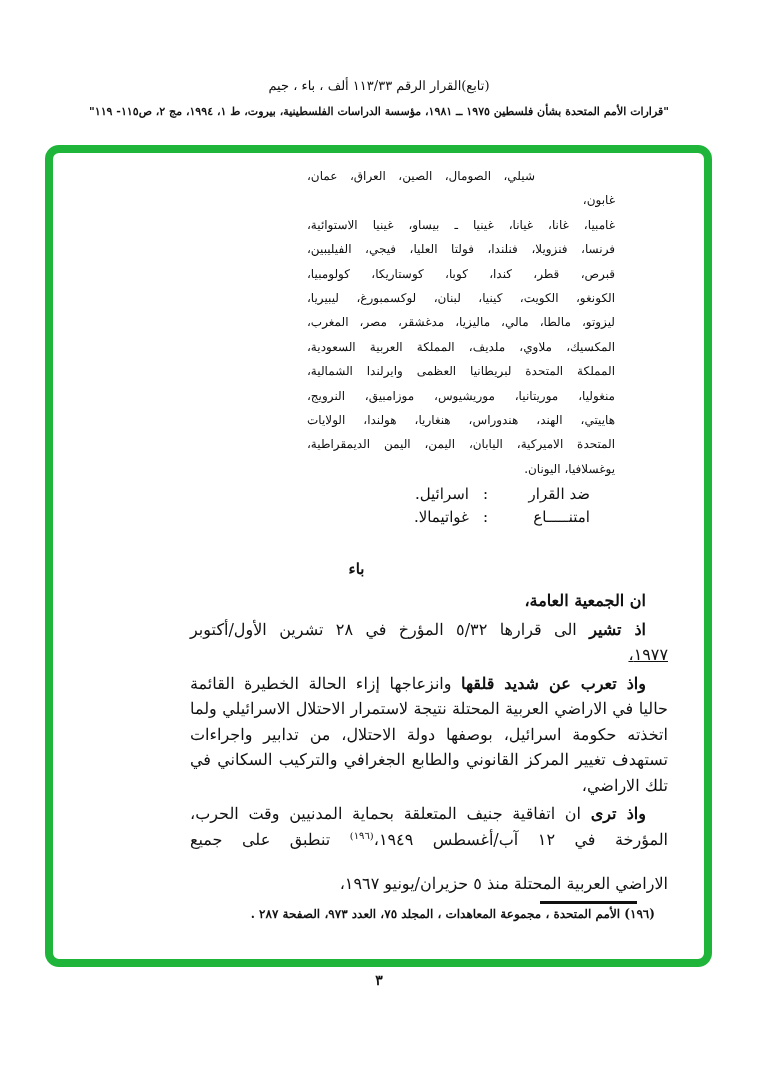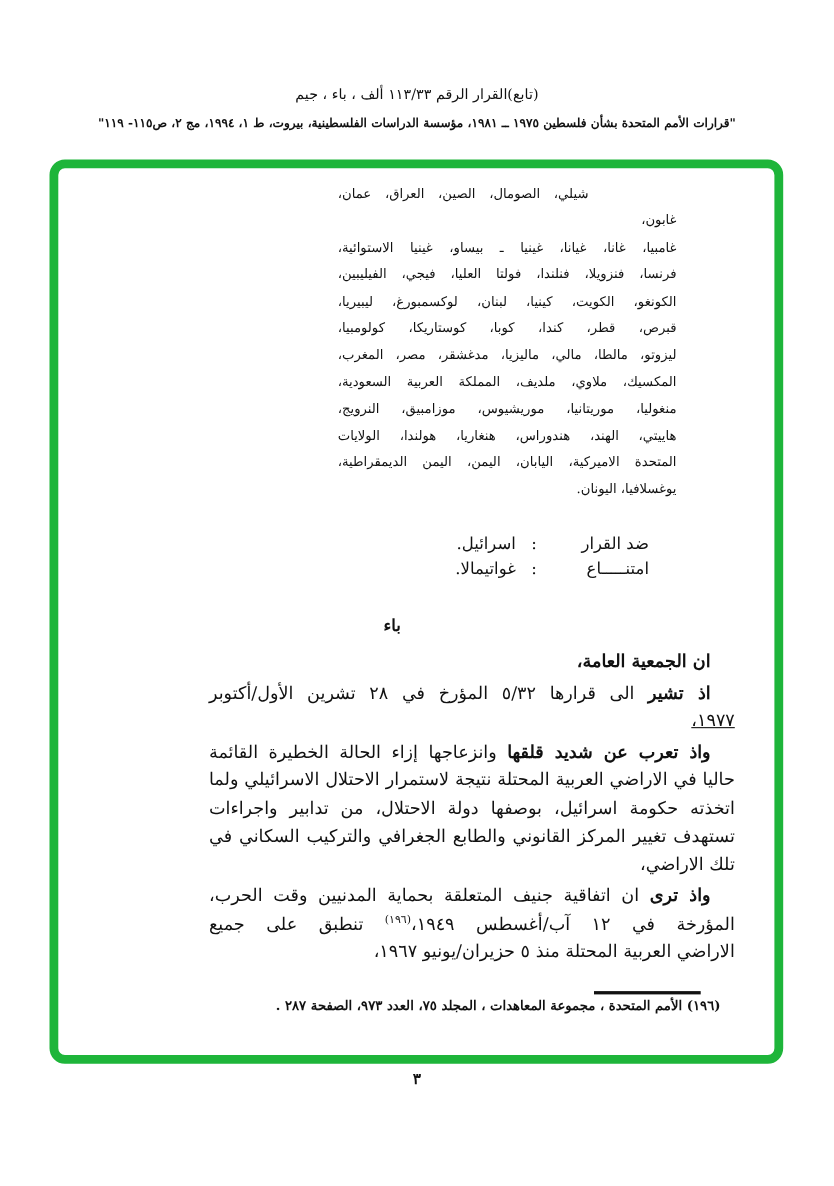--- a/index.html
+++ b/index.html
@@ -113,24 +113,25 @@
 
   <div class="abs hdr-title">(تابع)القرار الرقم ١١٣/٣٣ ألف ، باء ، جيم</div>
   <div class="abs hdr-sub">"قرارات الأمم المتحدة بشأن فلسطين ١٩٧٥ ــ ١٩٨١، مؤسسة الدراسات الفلسطينية، بيروت، ط ١، ١٩٩٤، مج ٢، ص١١٥- ١١٩"</div>
 
   <div class="abs frame" style="border-color: rgb(30, 181, 58);"></div>
 
   <div class="abs countries">
     <div class="cline first">شيلي، الصومال، الصين، العراق، عمان، غابون،</div>
     <div class="cline">غامبيا، غانا، غيانا، غينيا ـ بيساو، غينيا الاستوائية،</div>
     <div class="cline">فرنسا، فنزويلا، فنلندا، فولتا العليا، فيجي، الفيليبين،</div>
+    <div class="cline">قبرص، قطر، كندا، كوبا، كوستاريكا، كولومبيا،</div>
     <div class="cline">الكونغو، الكويت، كينيا، لبنان، لوكسمبورغ، ليبيريا،</div>
-    <div class="cline">قبرص، قطر، كندا، كوبا، كوستاريكا، كولومبيا،</div>
     <div class="cline">ليزوتو، مالطا، مالي، ماليزيا، مدغشقر، مصر، المغرب،</div>
     <div class="cline">المكسيك، ملاوي، ملديف، المملكة العربية السعودية،</div>
+    <div class="cline">المملكة المتحدة لبريطانيا العظمى وايرلندا الشمالية،</div>
     <div class="cline">منغوليا، موريتانيا، موريشيوس، موزامبيق، النرويج،</div>
     <div class="cline">هاييتي، الهند، هندوراس، هنغاريا، هولندا، الولايات</div>
     <div class="cline">المتحدة الاميركية، اليابان، اليمن، اليمن الديمقراطية،</div>
     <div class="cline last">يوغسلافيا، اليونان.</div>
   </div>
 
   <div class="abs votes">
     <div class="vote-row">
       <span class="vote-label">ضد القرار</span>
       <span class="vote-colon">:</span>
@@ -162,21 +163,21 @@
       <span class="bline" style="display:block;">تستهدف تغيير المركز القانوني والطابع الجغرافي والتركيب السكاني في</span>
       <span class="bline end endpad" style="display:block;">تلك الاراضي،</span>
     </p>
     <p>
       <span class="bline open" style="display:block;">
         <span class="lead">واذ ترى</span><span> ان اتفاقية جنيف المتعلقة بحماية المدنيين وقت الحرب،</span>
       </span>
       <span class="bline" style="display:block;">
         <span>المؤرخة في ١٢ آب/أغسطس ١٩٤٩،</span><sup class="fn-ref">(١٩٦)</sup><span> تنطبق على جميع</span>
       </span>
-      <span class="bline end endpad" style="display:block;">الاراضي العربية المحتلة منذ ٥ حزيران/يونيو ١٩٦٧،</span>
+      <span class="bline end endpad" style="display:block;margin-top:19px;">الاراضي العربية المحتلة منذ ٥ حزيران/يونيو ١٩٦٧،</span>
     </p>
   </div>
 
   <div class="abs fn-rule"></div>
   <div class="abs footnote">
     <span>(١٩٦)</span>
     <span>الأمم المتحدة ، مجموعة المعاهدات ، المجلد ٧٥، العدد ٩٧٣، الصفحة ٢٨٧ .</span>
   </div>
 
   <div class="abs pagenum">٣</div>

